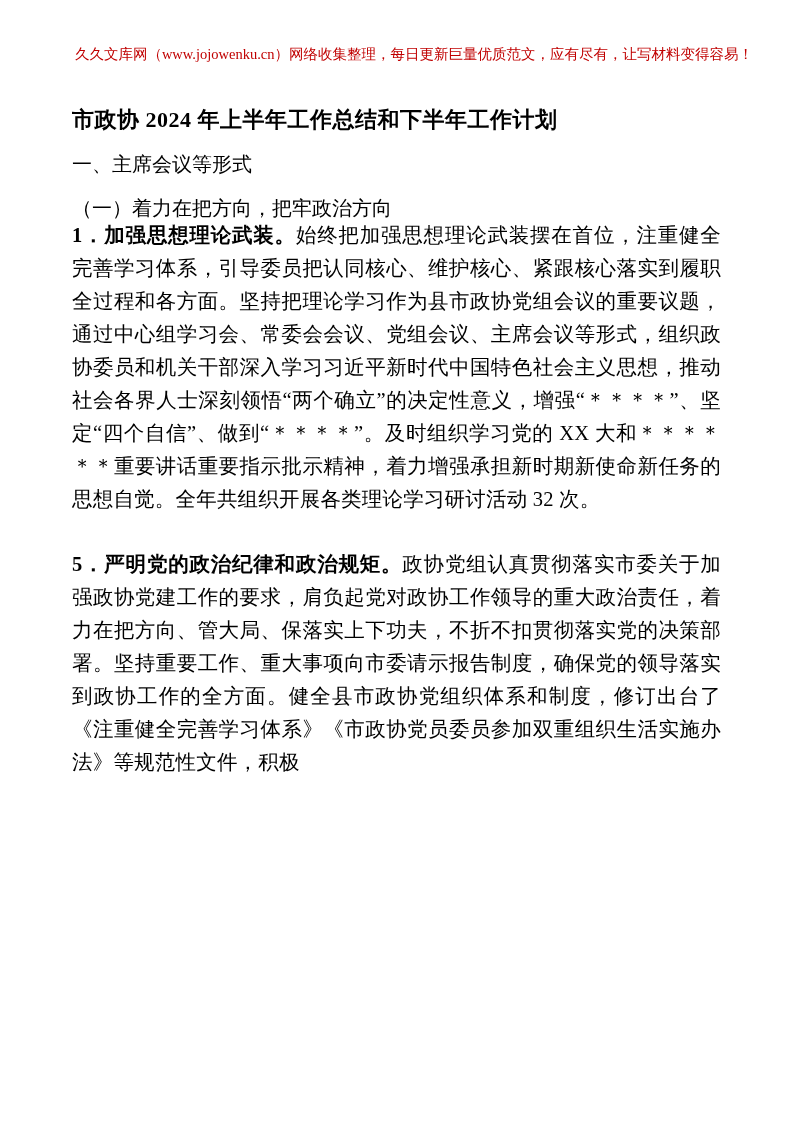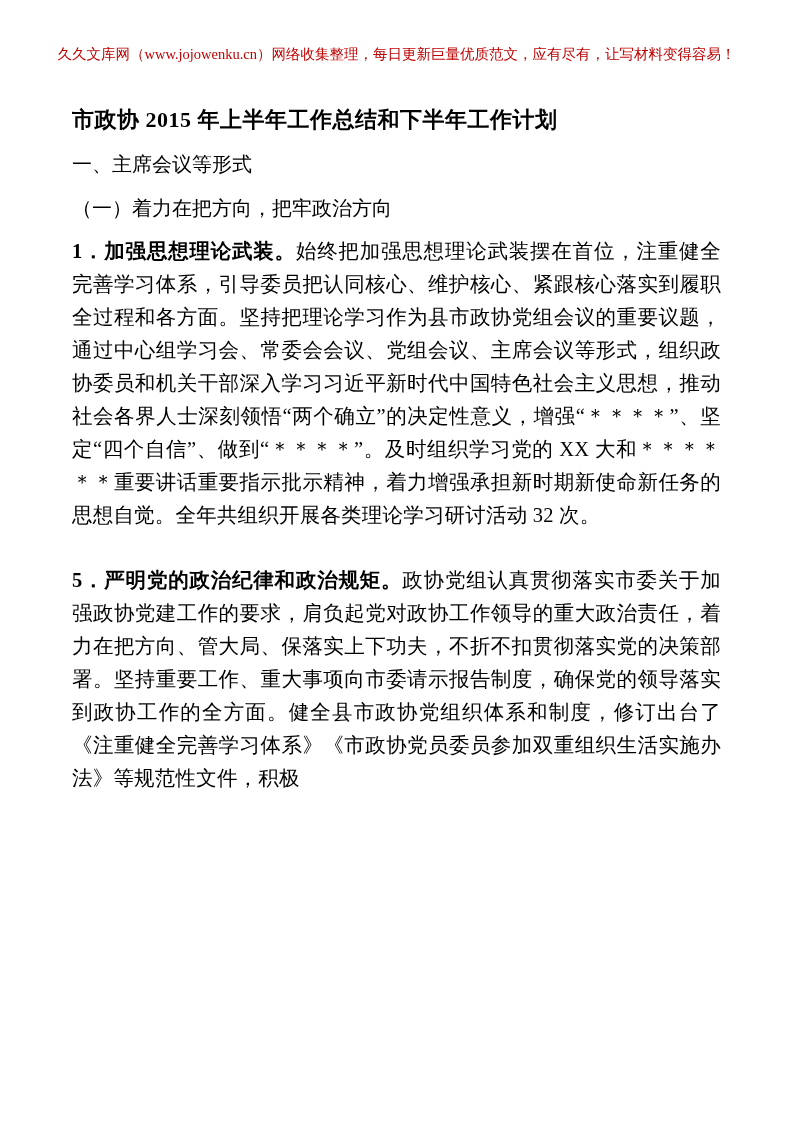--- a/index.html
+++ b/index.html
@@ -9,21 +9,21 @@
     width: 793px;
     height: 1122px;
     background: #ffffff;
     overflow: hidden;
     font-family: "Liberation Serif", "DejaVu Serif", serif;
     color: #000000;
   }
   .site-header {
     margin-top: 45px;
     padding: 0 40px;
-    text-align: center;
+    text-align: right;
     font-size: 14.5px;
     line-height: 19px;
     color: #c00000;
     white-space: nowrap;
   }
   .content {
     padding: 0 72px;
   }
   .doc-title {
     margin-top: 44px;
@@ -38,42 +38,41 @@
     line-height: 22px;
     font-weight: normal;
   }
   .heading-2 {
     margin-top: 22px;
     font-size: 20px;
     line-height: 22px;
     font-weight: normal;
   }
   .para {
-    margin-top: 16px;
     font-size: 20.5px;
     line-height: 33px;
     text-align: justify;
     text-justify: inter-character;
     letter-spacing: 0.2px;
   }
   .para + .para {
     margin-top: 32px;
   }
   .lead {
     font-weight: bold;
   }
 </style>
 </head>
 <body>
 
 <div class="page">
   <div class="site-header">久久文库网（www.jojowenku.cn）网络收集整理，每日更新巨量优质范文，应有尽有，让写材料变得容易！</div>
 
   <div class="content">
-    <h1 class="doc-title">市政协 2015 年上半年工作总结和下半年工作计划</h1>
+    <h1 class="doc-title">市政协 2024 年上半年工作总结和下半年工作计划</h1>
 
     <p class="heading-1">一、主席会议等形式</p>
 
     <p class="heading-2">（一）着力在把方向，把牢政治方向</p>
 
     <p class="para"><span class="lead">1．加强思想理论武装。</span><span>始终把加强思想理论武装摆在首位，注重健全完善学习体系，引导委员把认同核心、维护核心、紧跟核心落实到履职全过程和各方面。坚持把理论学习作为县市政协党组会议的重要议题，通过中心组学习会、常委会会议、党组会议、主席会议等形式，组织政协委员和机关干部深入学习习近平新时代中国特色社会主义思想，推动社会各界人士深刻领悟“两个确立”的决定性意义，增强“＊＊＊＊”、坚定“四个自信”、做到“＊＊＊＊”。及时组织学习党的 XX 大和＊＊＊＊＊＊重要讲话重要指示批示精神，着力增强承担新时期新使命新任务的思想自觉。全年共组织开展各类理论学习研讨活动 32 次。</span></p>
 
     <p class="para"><span class="lead">5．严明党的政治纪律和政治规矩。</span><span>政协党组认真贯彻落实市委关于加强政协党建工作的要求，肩负起党对政协工作领导的重大政治责任，着力在把方向、管大局、保落实上下功夫，不折不扣贯彻落实党的决策部署。坚持重要工作、重大事项向市委请示报告制度，确保党的领导落实到政协工作的全方面。健全县市政协党组织体系和制度，修订出台了《注重健全完善学习体系》《市政协党员委员参加双重组织生活实施办法》等规范性文件，积极</span></p>
   </div>
 </div>

